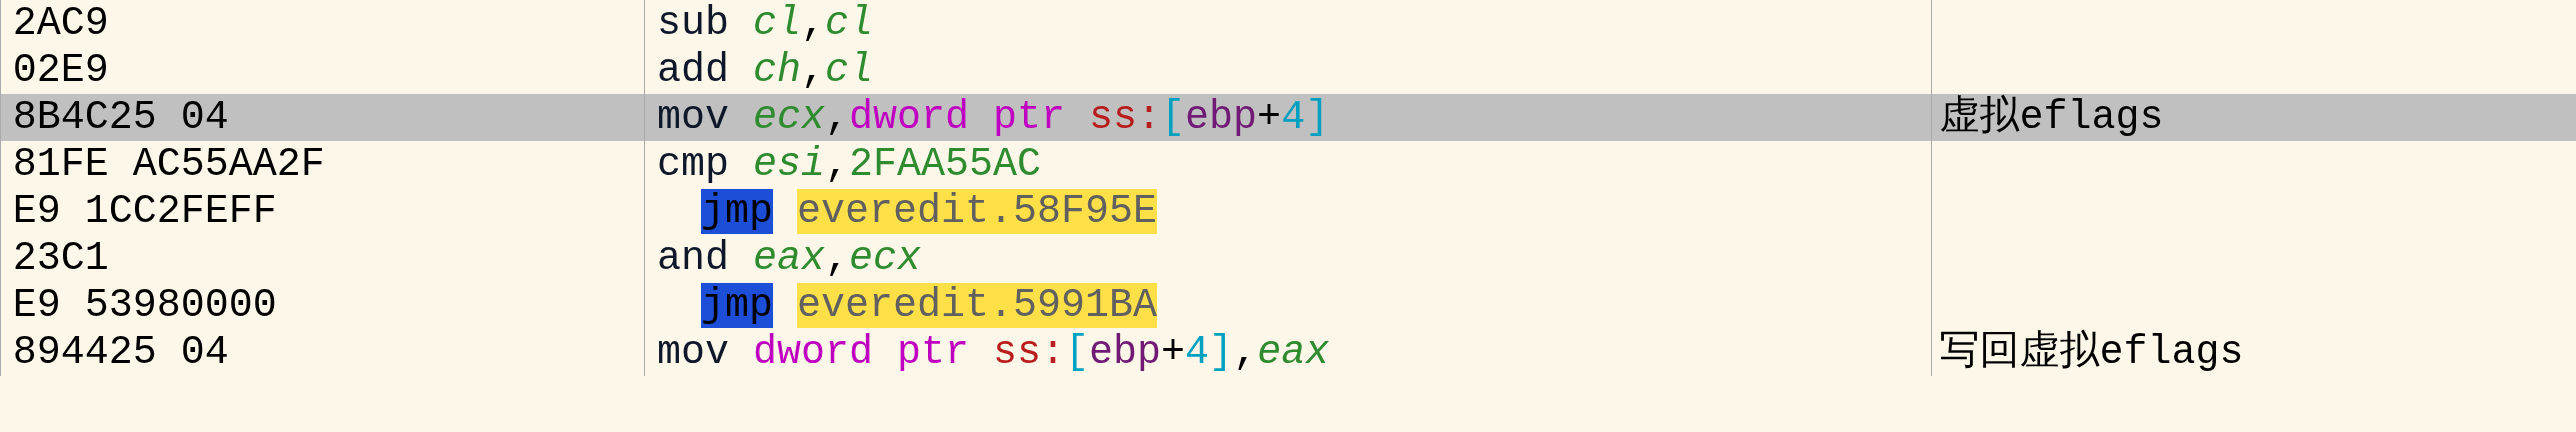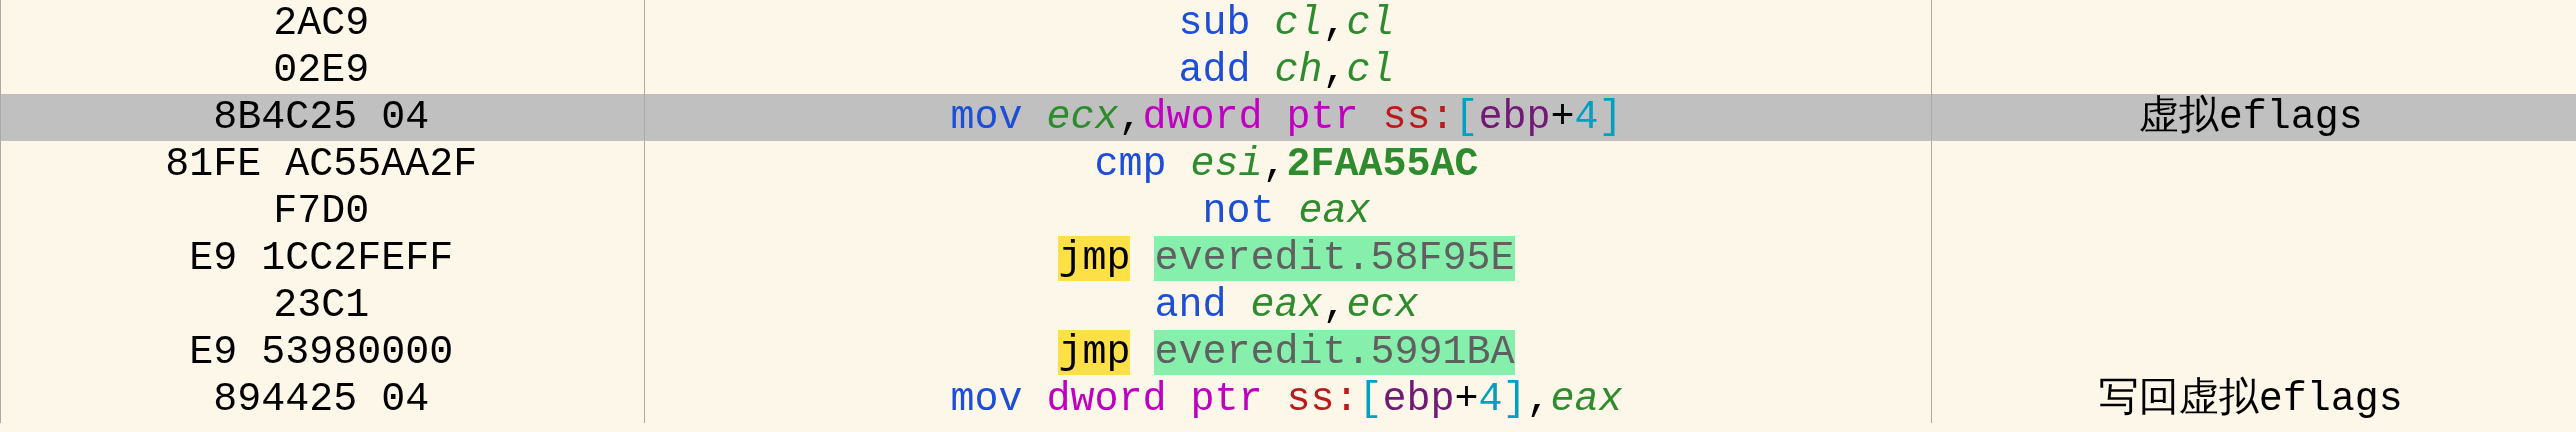--- a/index.html
+++ b/index.html
@@ -24,52 +24,51 @@
   }
   .row.highlight {
     background: #c0c0c0;
   }
   .cell {
     display: table-cell;
     vertical-align: middle;
     white-space: pre;
     border-left: 1.5px solid #aaa;
     padding: 0 14.6px 0 11.7px;
-    text-align: center;
   }
   .cell.bytes {
     width: 617px;
     min-width: 617px;
     max-width: 617px;
     color: #000;
   }
   .cell.instr {
     width: 1259px;
     min-width: 1259px;
     max-width: 1259px;
   }
   .cell.comment {
     color: #000;
   }
   .cell.bytes { border-left: 1.5px solid #aaa; }
   .cell.instr { border-left: 1.5px solid #aaa; }
   .cell.comment { border-left: 1.5px solid #aaa; padding-left: 8px; }
 
   
-  .mn   { color: #1d4ed8; }                      
-  .mn-jmp { background: #fde047; color: #000; }
+  .mn   { color: #0f172a; }                      
+  .mn-jmp { background: #1d4ed8; color: #000; margin-left: 44px; }
   .reg  { color: #2e8b2e; font-style: italic; }                    
   .reg-p{ color: #701a75; }                    
-  .imm  { color: #2e8b2e; font-weight: bold; }                    
+  .imm  { color: #2e8b2e; }                    
   .kw   { color: #c000c0; }                    
   .seg  { color: #b91c1c; }                    
   .br   { color: #00a0c0; }                    
   .lbl  { color: #606060; }                    
   .op   { color: #000; }                       
-  .sym-hi { background: #86efac; }             
+  .sym-hi { background: #fde047; }             
 </style>
 </head>
 <body>
 
 <div class="disasm-table" id="disasm">
     <div class="row">
       <div class="cell bytes">2AC9</div>
       <div class="cell instr"><span class="mn">sub </span><span class="reg">cl</span><span class="op">,</span><span class="reg">cl</span></div>
       <div class="cell comment"></div>
     </div>
@@ -82,25 +81,20 @@
       <div class="cell bytes">8B4C25 04</div>
       <div class="cell instr"><span class="mn">mov </span><span class="reg">ecx</span><span class="op">,</span><span class="kw">dword ptr </span><span class="seg">ss:</span><span class="br">[</span><span class="reg-p">ebp</span><span class="op">+</span><span class="br">4</span><span class="br">]</span></div>
       <div class="cell comment">虚拟eflags</div>
     </div>
     <div class="row">
       <div class="cell bytes">81FE AC55AA2F</div>
       <div class="cell instr"><span class="mn">cmp </span><span class="reg">esi</span><span class="op">,</span><span class="imm">2FAA55AC</span></div>
       <div class="cell comment"></div>
     </div>
     <div class="row">
-      <div class="cell bytes">F7D0</div>
-      <div class="cell instr"><span class="mn">not </span><span class="reg">eax</span></div>
-      <div class="cell comment"></div>
-    </div>
-    <div class="row">
       <div class="cell bytes">E9 1CC2FEFF</div>
       <div class="cell instr"><span class="mn-jmp">jmp</span><span class="op"> </span><span class="lbl sym-hi">everedit.58F95E</span></div>
       <div class="cell comment"></div>
     </div>
     <div class="row">
       <div class="cell bytes">23C1</div>
       <div class="cell instr"><span class="mn">and </span><span class="reg">eax</span><span class="op">,</span><span class="reg">ecx</span></div>
       <div class="cell comment"></div>
     </div>
     <div class="row">

